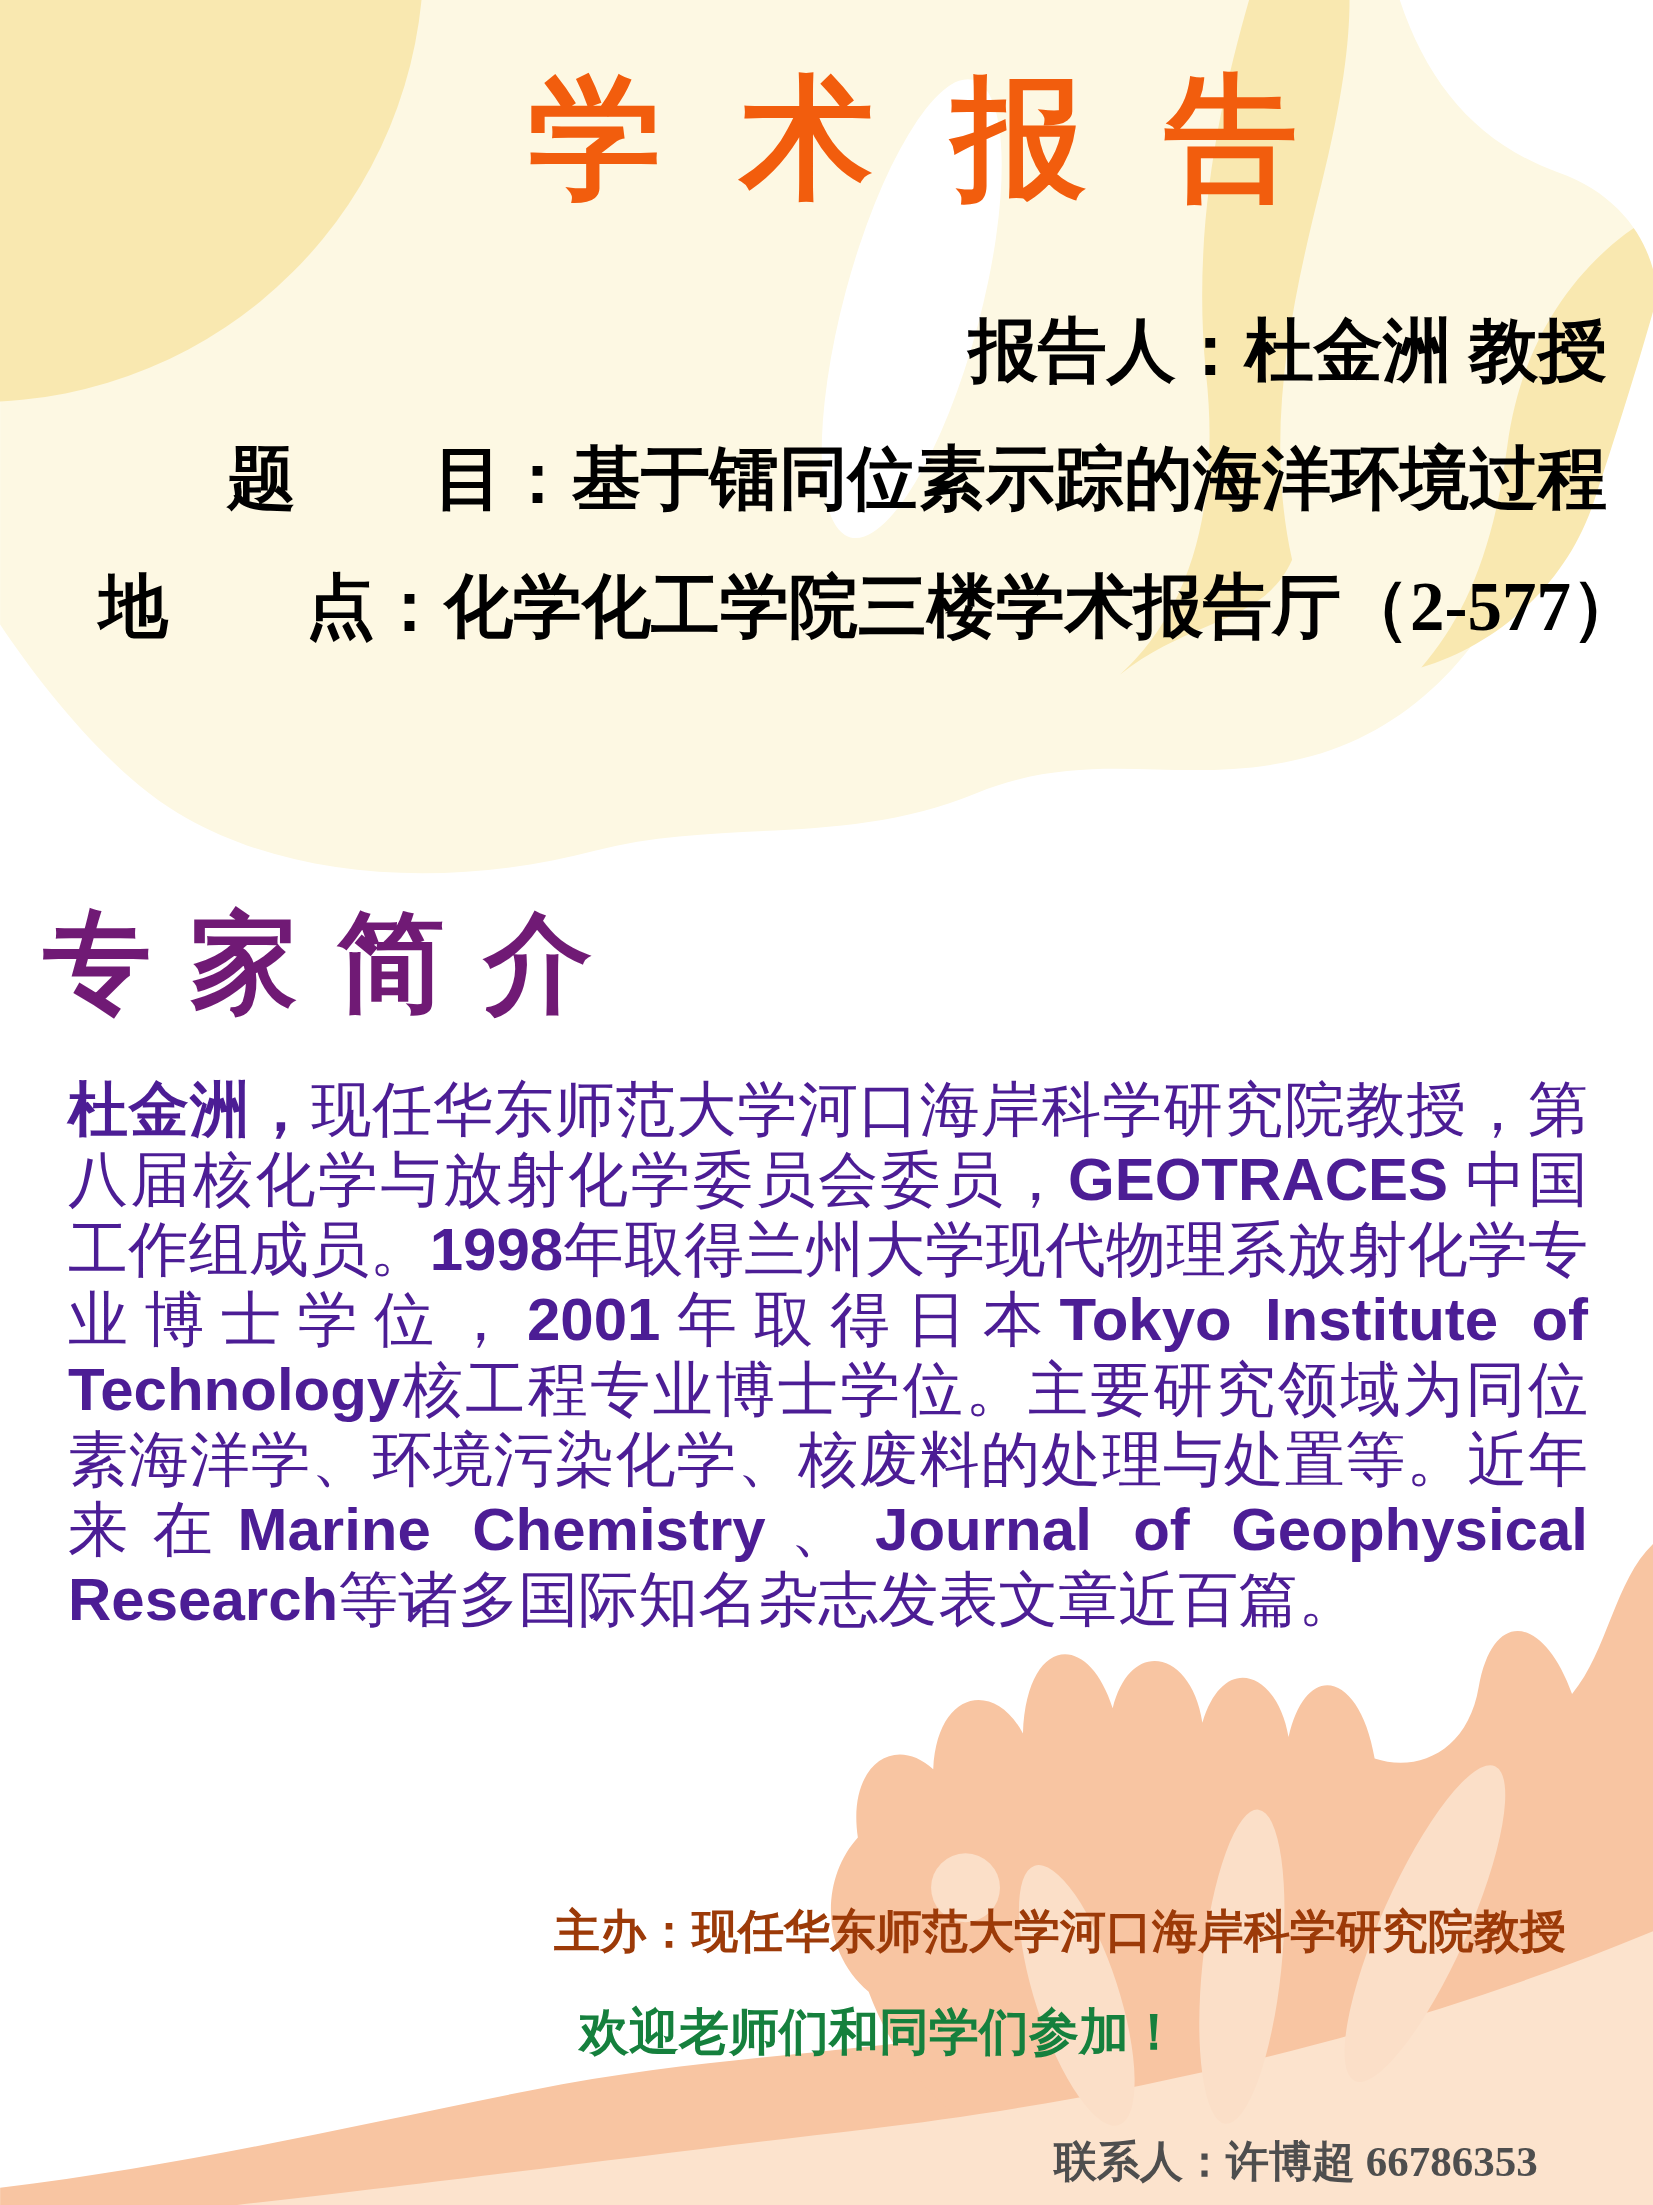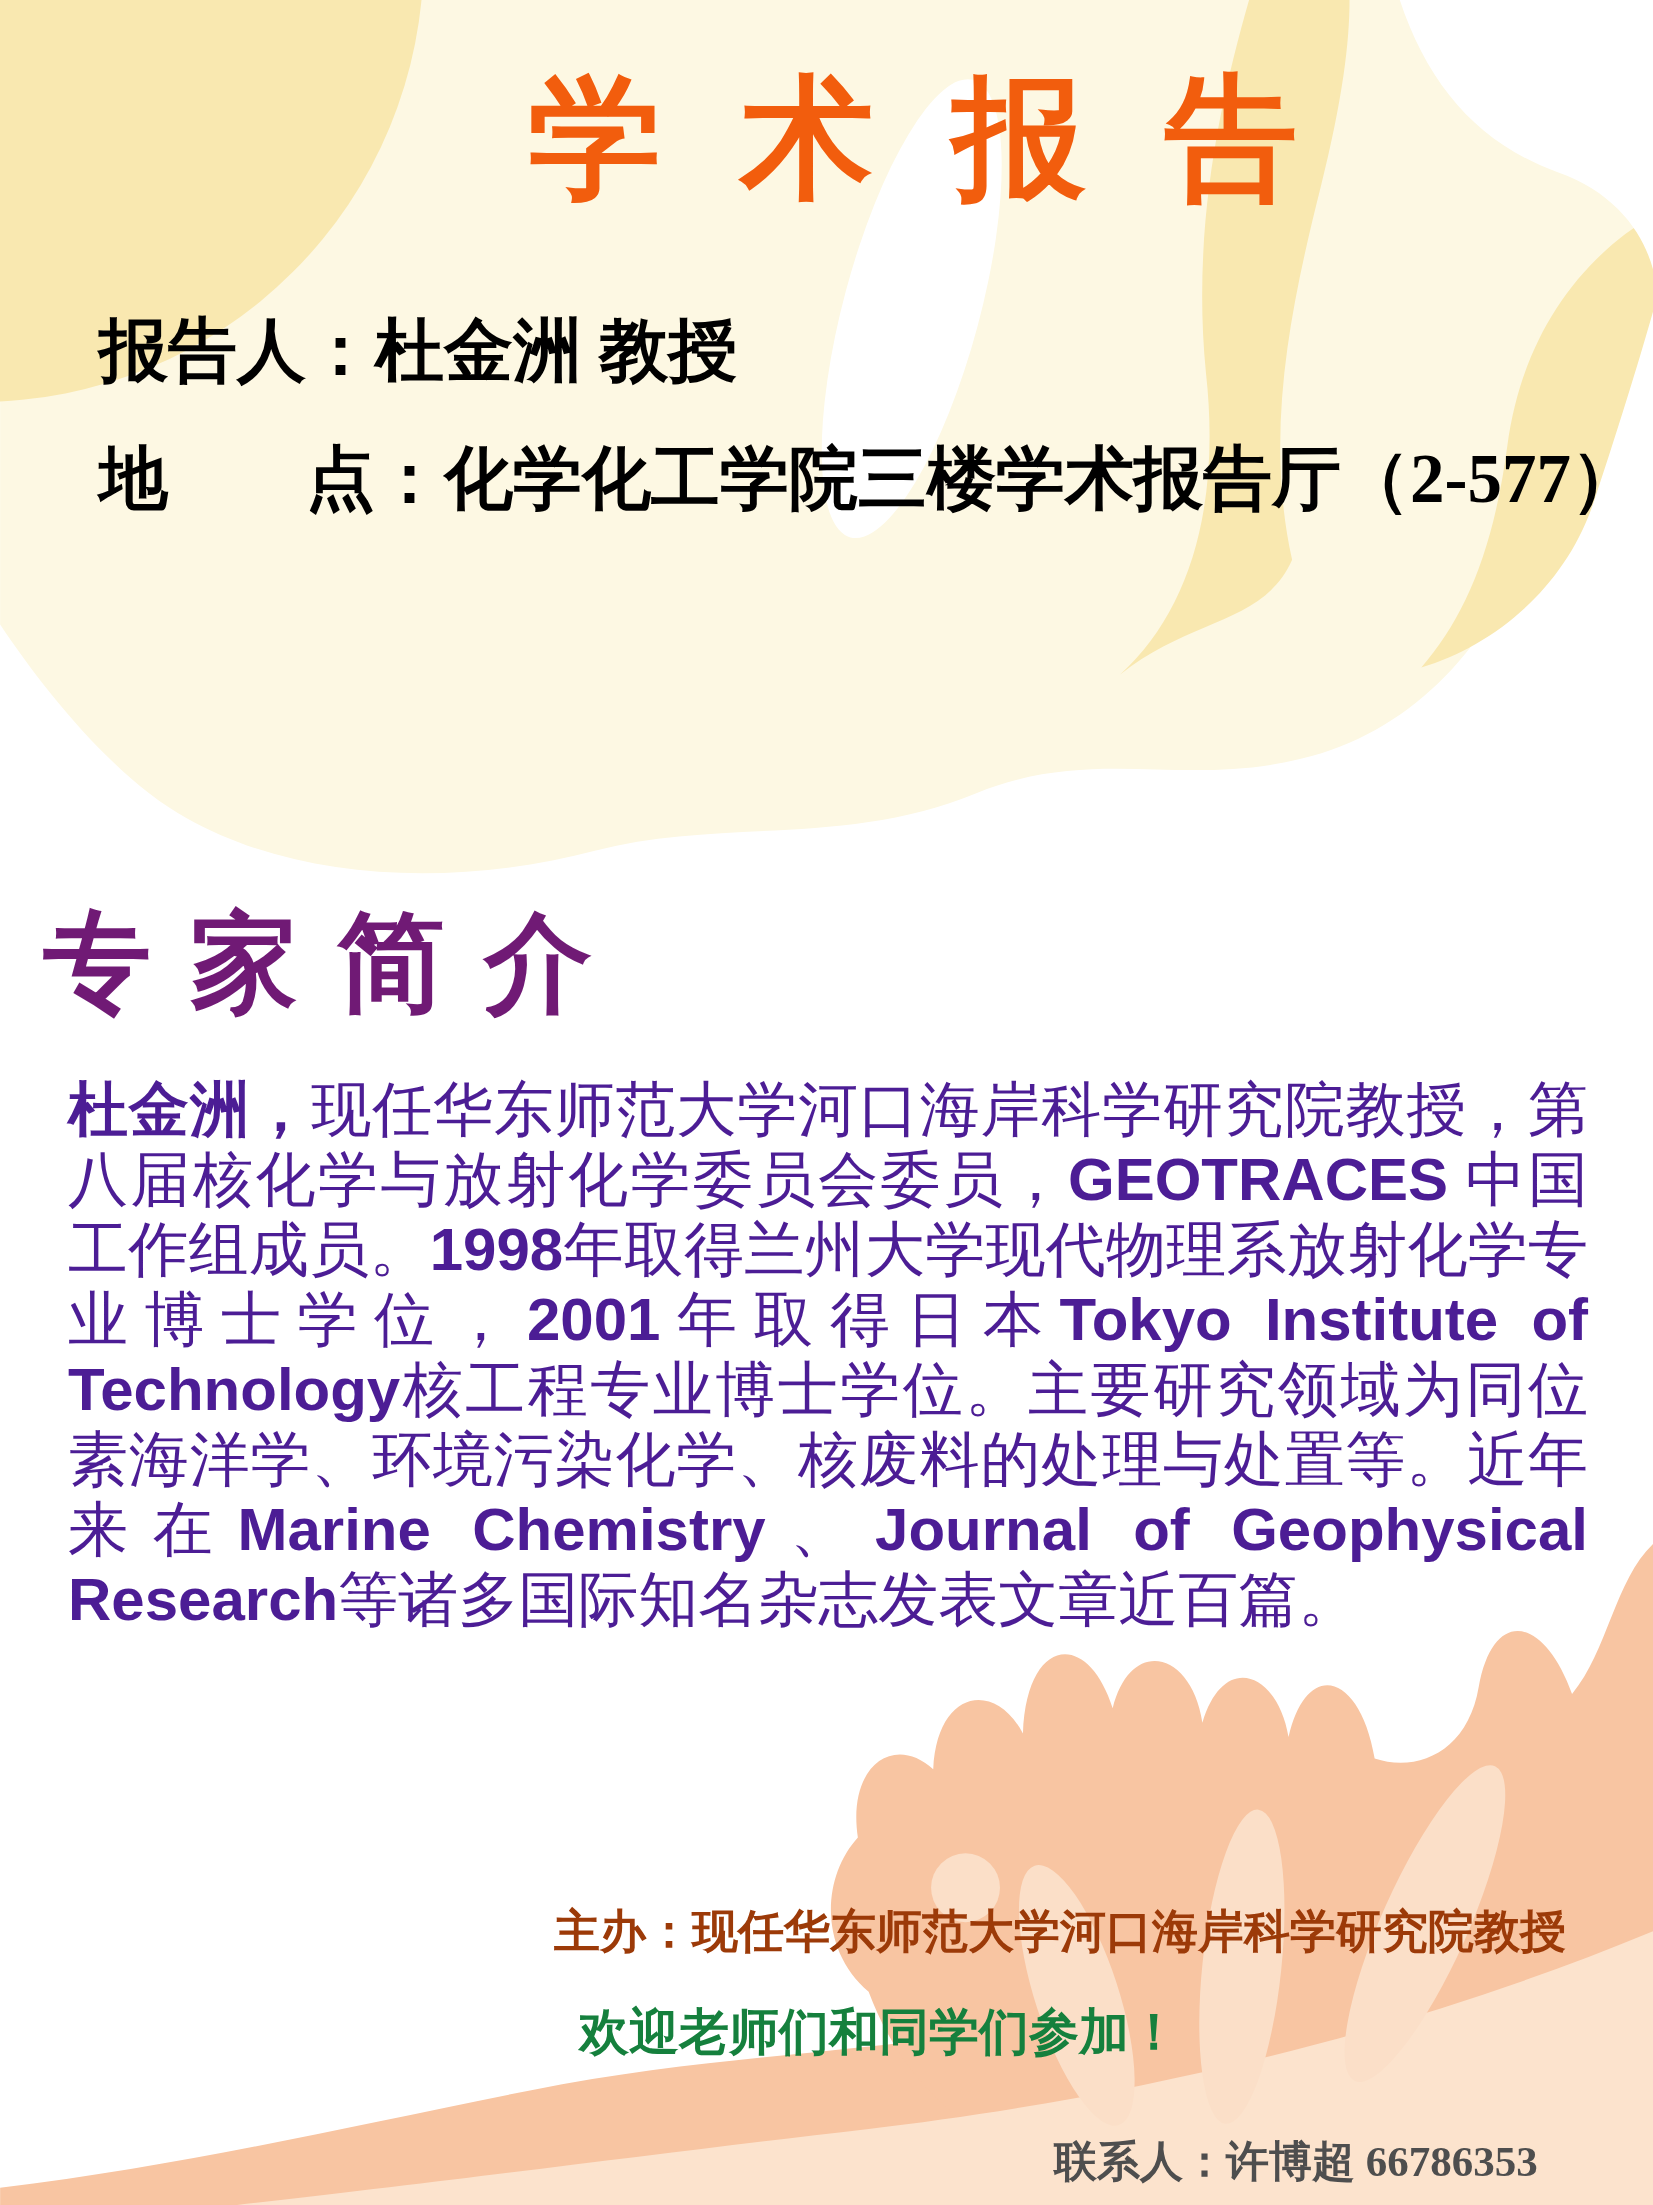--- a/index.html
+++ b/index.html
@@ -18,21 +18,21 @@
     position:absolute;left:0;top:56px;width:1654px;
     margin:0;padding:0 0 0 251px;
     box-sizing:border-box;
     text-align:center;
     font-size:133px;line-height:1.25;font-weight:bold;
     letter-spacing:79px;
     color:#F25D0D;
   }
   .info{
     position:absolute;left:99px;top:287px;width:1508px;
-    font-size:69px;line-height:128px;font-weight:bold;color:#000;
+    font-size:69px;line-height:128px;font-weight:bold;color:#000;text-align:right;
   }
   .info-line{white-space:nowrap;}
 
   .section-heading{
     position:absolute;left:0;top:896px;width:1654px;
     margin:0;padding:0 0 0 43px;
     box-sizing:border-box;
     text-align:left;
     font-size:108px;line-height:1.25;font-weight:bold;
     letter-spacing:39px;
@@ -125,20 +125,21 @@
     <ellipse cx="1500" cy="2780" rx="58" ry="190" fill="#FBDFC8" transform="rotate(-18 1500 2780)"></ellipse>
     <ellipse cx="1730" cy="2740" rx="55" ry="220" fill="#FBDFC8" transform="rotate(6 1730 2740)"></ellipse>
     <ellipse cx="1985" cy="2680" rx="60" ry="240" fill="#FBDFC8" transform="rotate(24 1985 2680)"></ellipse>
     <circle cx="1345" cy="2630" r="48" fill="#FBDFC8"></circle>
   </svg>
 
   <h1 class="title">学术报告</h1>
 
   <div class="info">
     <div class="info-line">报告人：杜金洲 教授</div>
+    <div class="info-line">题　　目：基于镭同位素示踪的海洋环境过程</div>
     <div class="info-line">地　　点：化学化工学院三楼学术报告厅（2-577）</div>
   </div>
 
   <h2 class="section-heading">专家简介</h2>
 
   <p class="bio"><span class="seg-bold ">杜金洲，</span><span class="">现任华东师范大学河口海岸科学研究院教授，第八届核化学与放射化学委员会委员，</span><span class="seg-latin">GEOTRACES</span><span class=""> 中国工作组成员。</span><span class="seg-latin">1998</span><span class="">年取得兰州大学现代物理系放射化学专业博士学位，</span><span class="seg-latin">2001</span><span class="">年取得日本</span><span class="seg-latin">Tokyo Institute of Technology</span><span class="">核工程专业博士学位。主要研究领域为同位素海洋学、环境污染化学、核废料的处理与处置等。近年来在</span><span class="seg-latin">Marine Chemistry</span><span class="">、</span><span class="seg-latin">Journal of Geophysical Research</span><span class="">等诸多国际知名杂志发表文章近百篇。</span></p>
 
   <div class="txt organizer">主办：现任华东师范大学河口海岸科学研究院教授</div>
   <div class="txt welcome">欢迎老师们和同学们参加！</div>
   <div class="txt contact">联系人：许博超 66786353</div>

